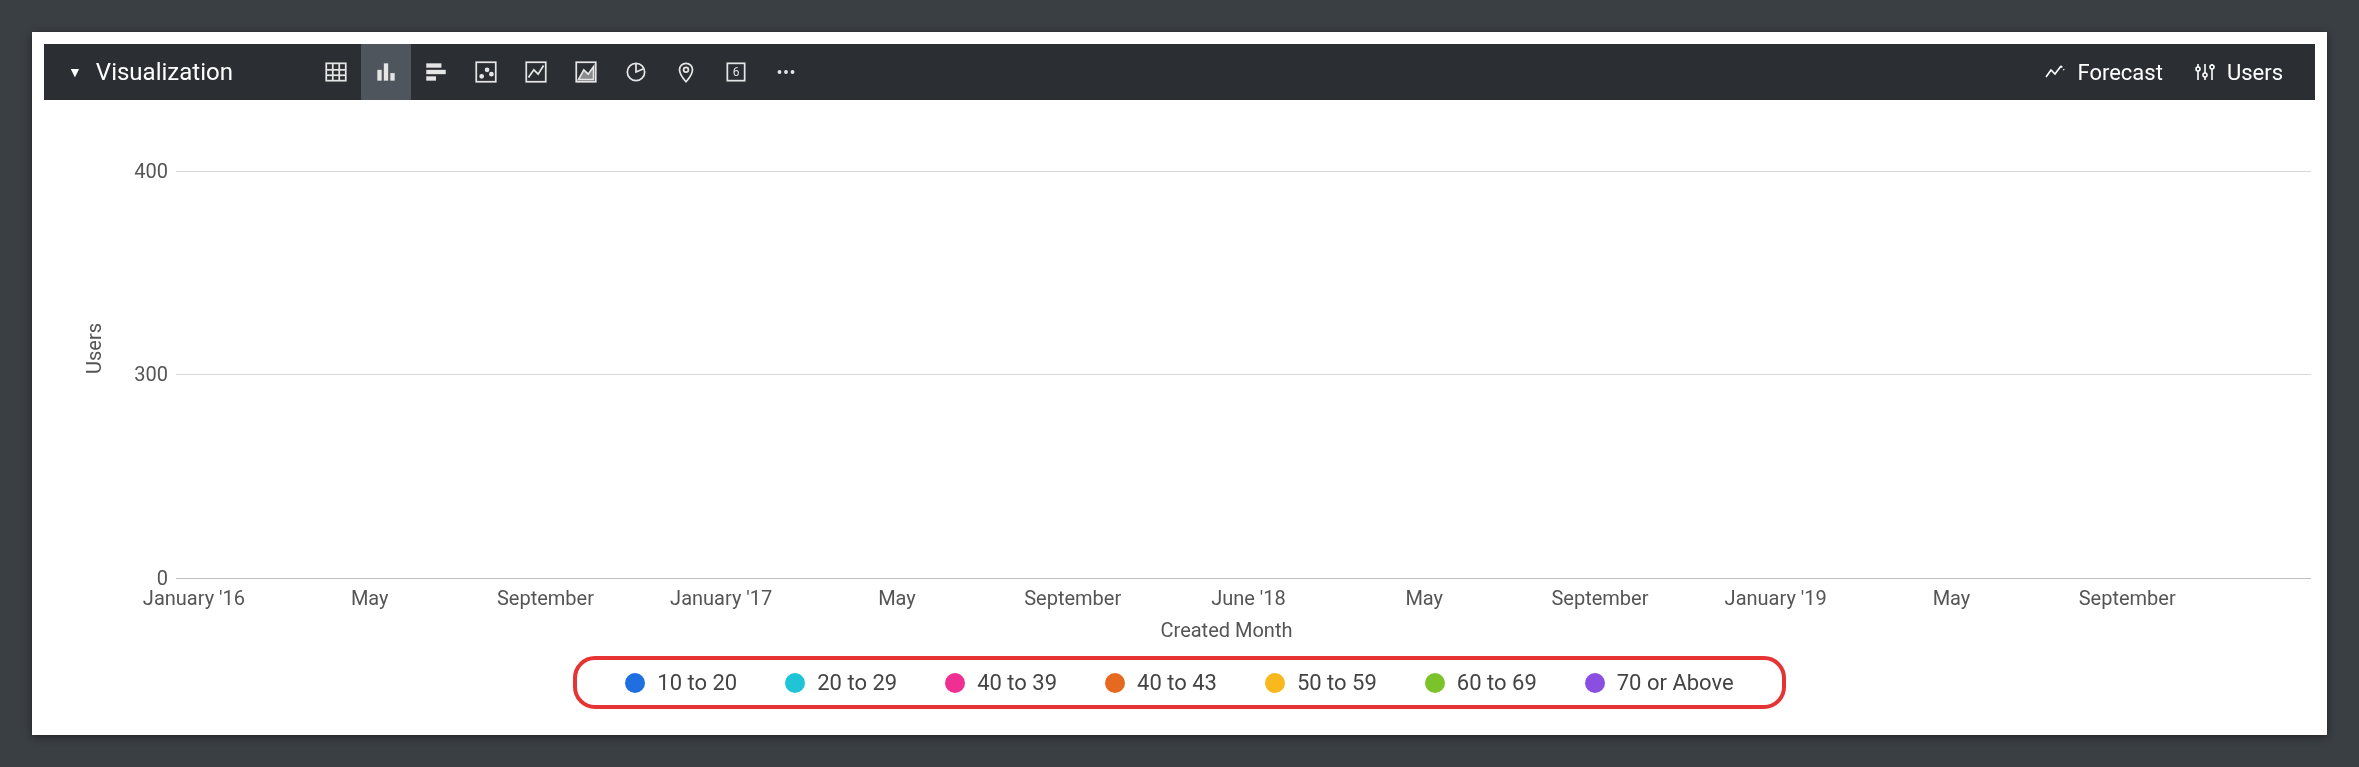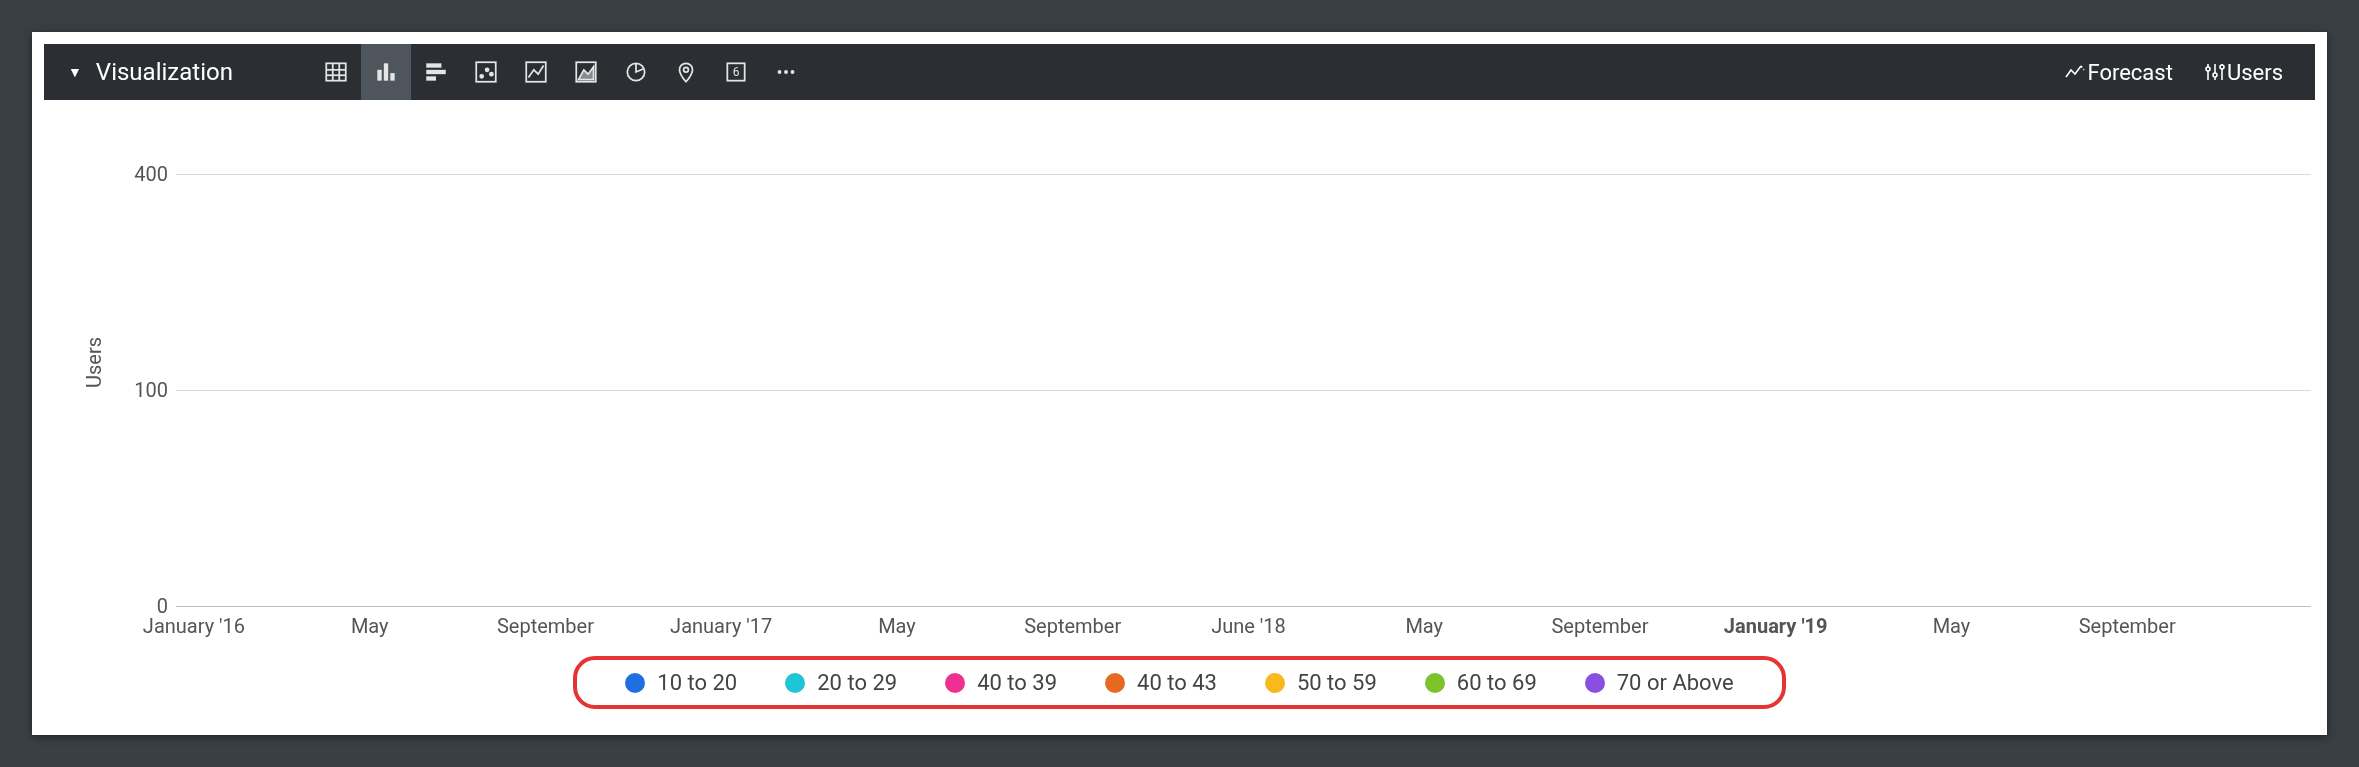--- a/index.html
+++ b/index.html
@@ -73,20 +73,21 @@
     color: #e5e5e5;
   }
   .vis-btn.selected {
     background: #4f555c;
   }
   .vis-btn svg { width: 26px; height: 26px; }
   .toolbar-spacer { flex: 1; }
   .toolbar-action {
     display: flex;
     align-items: center;
+    gap: 10px;
     font-size: 22px;
     color: #fff;
     cursor: pointer;
     padding: 0 12px;
     height: 56px;
   }
   .toolbar-action svg { width: 24px; height: 24px; }
 
   
   .chart-wrap {
@@ -299,21 +300,21 @@
         </svg>
         <span>Users</span>
       </div>
     </div>
 
     <div class="chart-wrap">
       <div class="plot-row">
         <div class="yaxis-title">Users</div>
         <div class="yaxis" id="yaxis">
             <div class="ytick" style="top: 100%;">0</div>
-            <div class="ytick" style="top: 55.5556%;">100</div>
+            <div class="ytick" style="top: 55.5556%;">300</div>
             <div class="ytick" style="top: 11.1111%;">400</div>
           </div>
         <div class="plot" id="plot">
           <div class="bars" id="bars">
               <div class="bar">
                 <div class="seg" style="height: 2%; background: rgb(31, 111, 224);"></div>
                 <div class="seg" style="height: 3.11111%; background: rgb(31, 196, 214);"></div>
                 <div class="seg" style="height: 3.11111%; background: rgb(239, 47, 145);"></div>
                 <div class="seg" style="height: 3.11111%; background: rgb(229, 106, 31);"></div>
                 <div class="seg" style="height: 2.88889%; background: rgb(248, 184, 30);"></div>
@@ -752,24 +753,25 @@
       <div class="xaxis" id="xaxis">
           <div class="xtick" style="left: 1.04167%;">January '16</div>
           <div class="xtick" style="left: 9.375%;">May</div>
           <div class="xtick" style="left: 17.7083%;">September</div>
           <div class="xtick" style="left: 26.0417%;">January '17</div>
           <div class="xtick" style="left: 34.375%;">May</div>
           <div class="xtick" style="left: 42.7083%;">September</div>
           <div class="xtick" style="left: 51.0417%;">June '18</div>
           <div class="xtick" style="left: 59.375%;">May</div>
           <div class="xtick" style="left: 67.7083%;">September</div>
-          <div class="xtick" style="left: 76.0417%; font-weight: bold;">January '19</div>
+          <div class="xtick" style="left: 76.0417%;">January '19</div>
           <div class="xtick" style="left: 84.375%;">May</div>
           <div class="xtick" style="left: 92.7083%;">September</div>
         </div>
+      <div class="xaxis-title">Created Month</div>
       <div class="legend-box" id="legend">
           <div class="legend-item">
             <span class="swatch" style="background: rgb(31, 111, 224);"></span>
             <span>10 to 20</span>
           </div>
           <div class="legend-item">
             <span class="swatch" style="background: rgb(31, 196, 214);"></span>
             <span>20 to 29</span>
           </div>
           <div class="legend-item">

